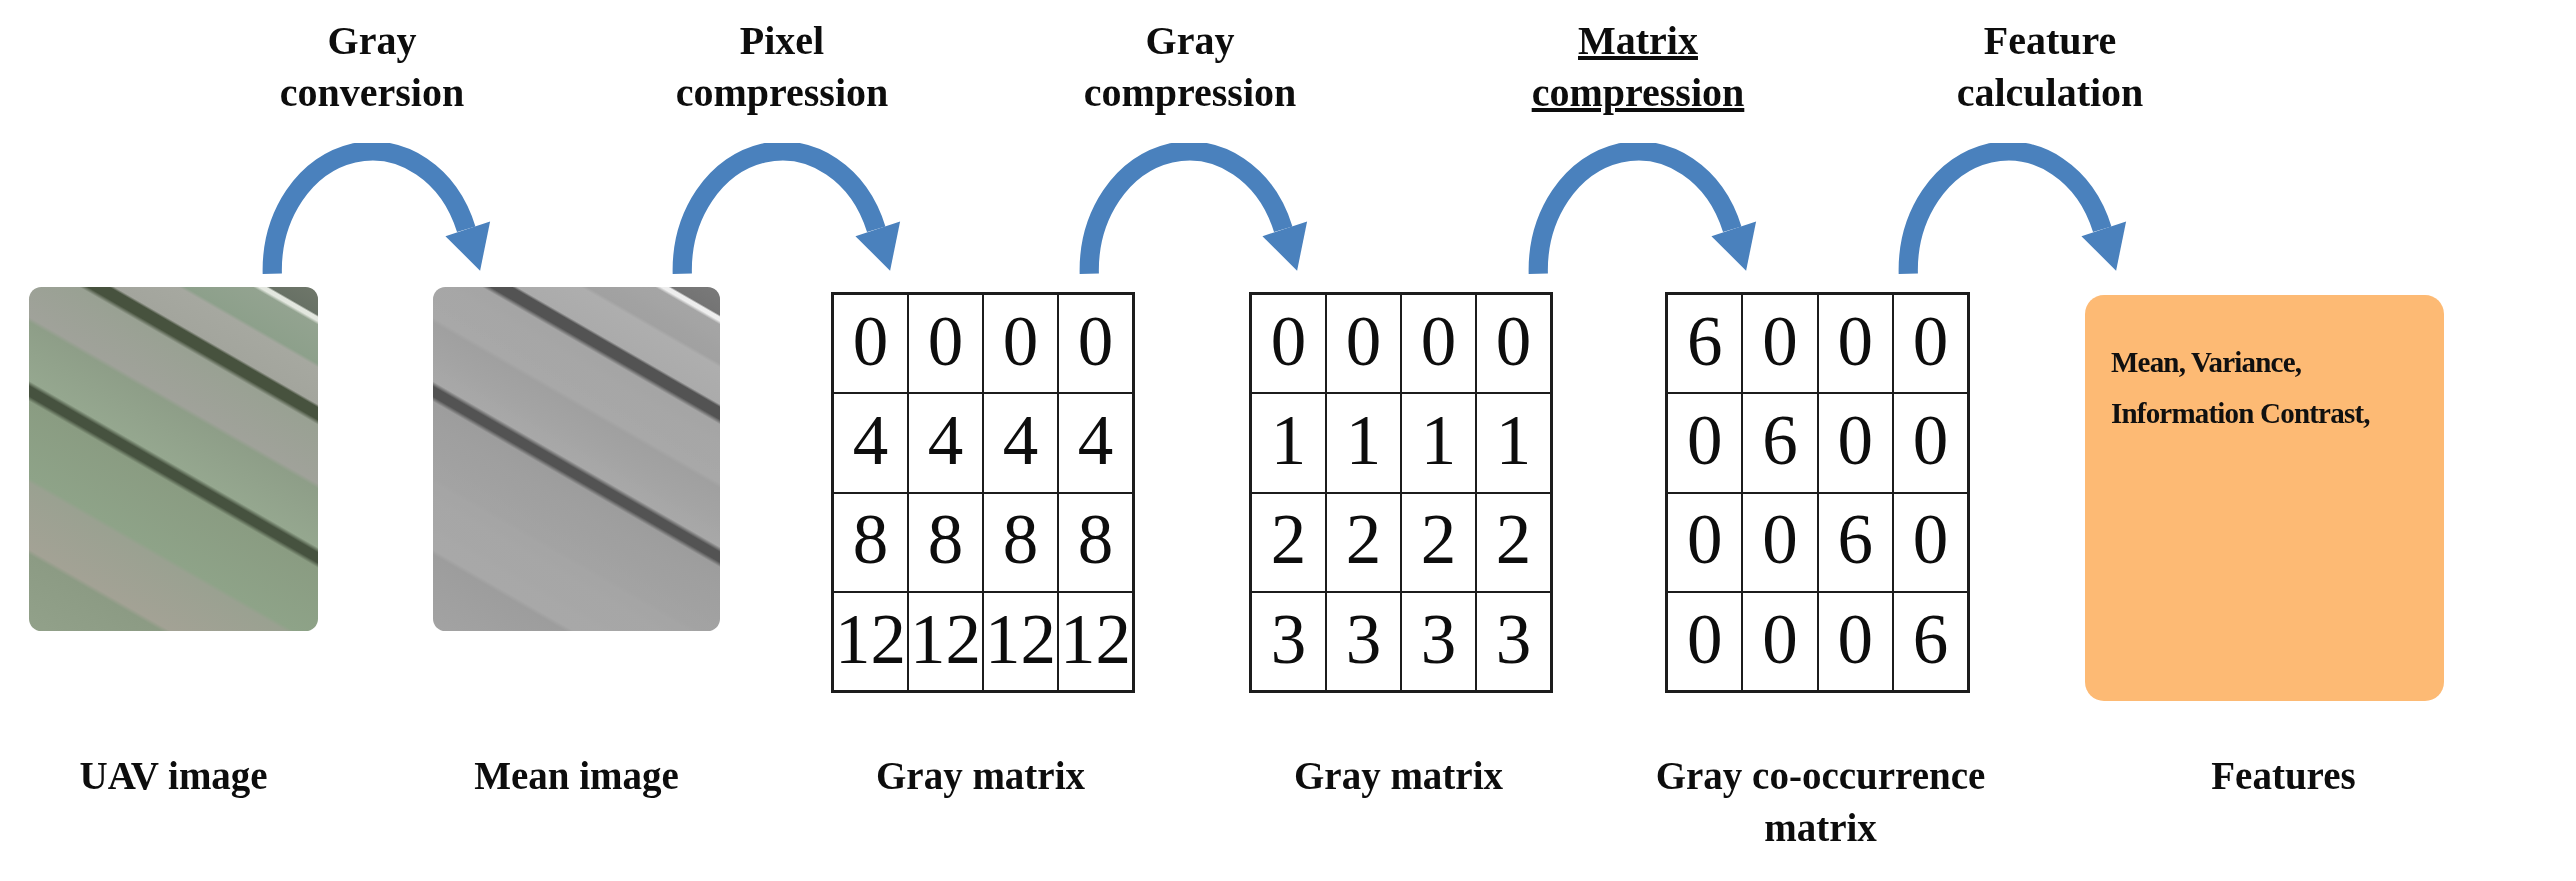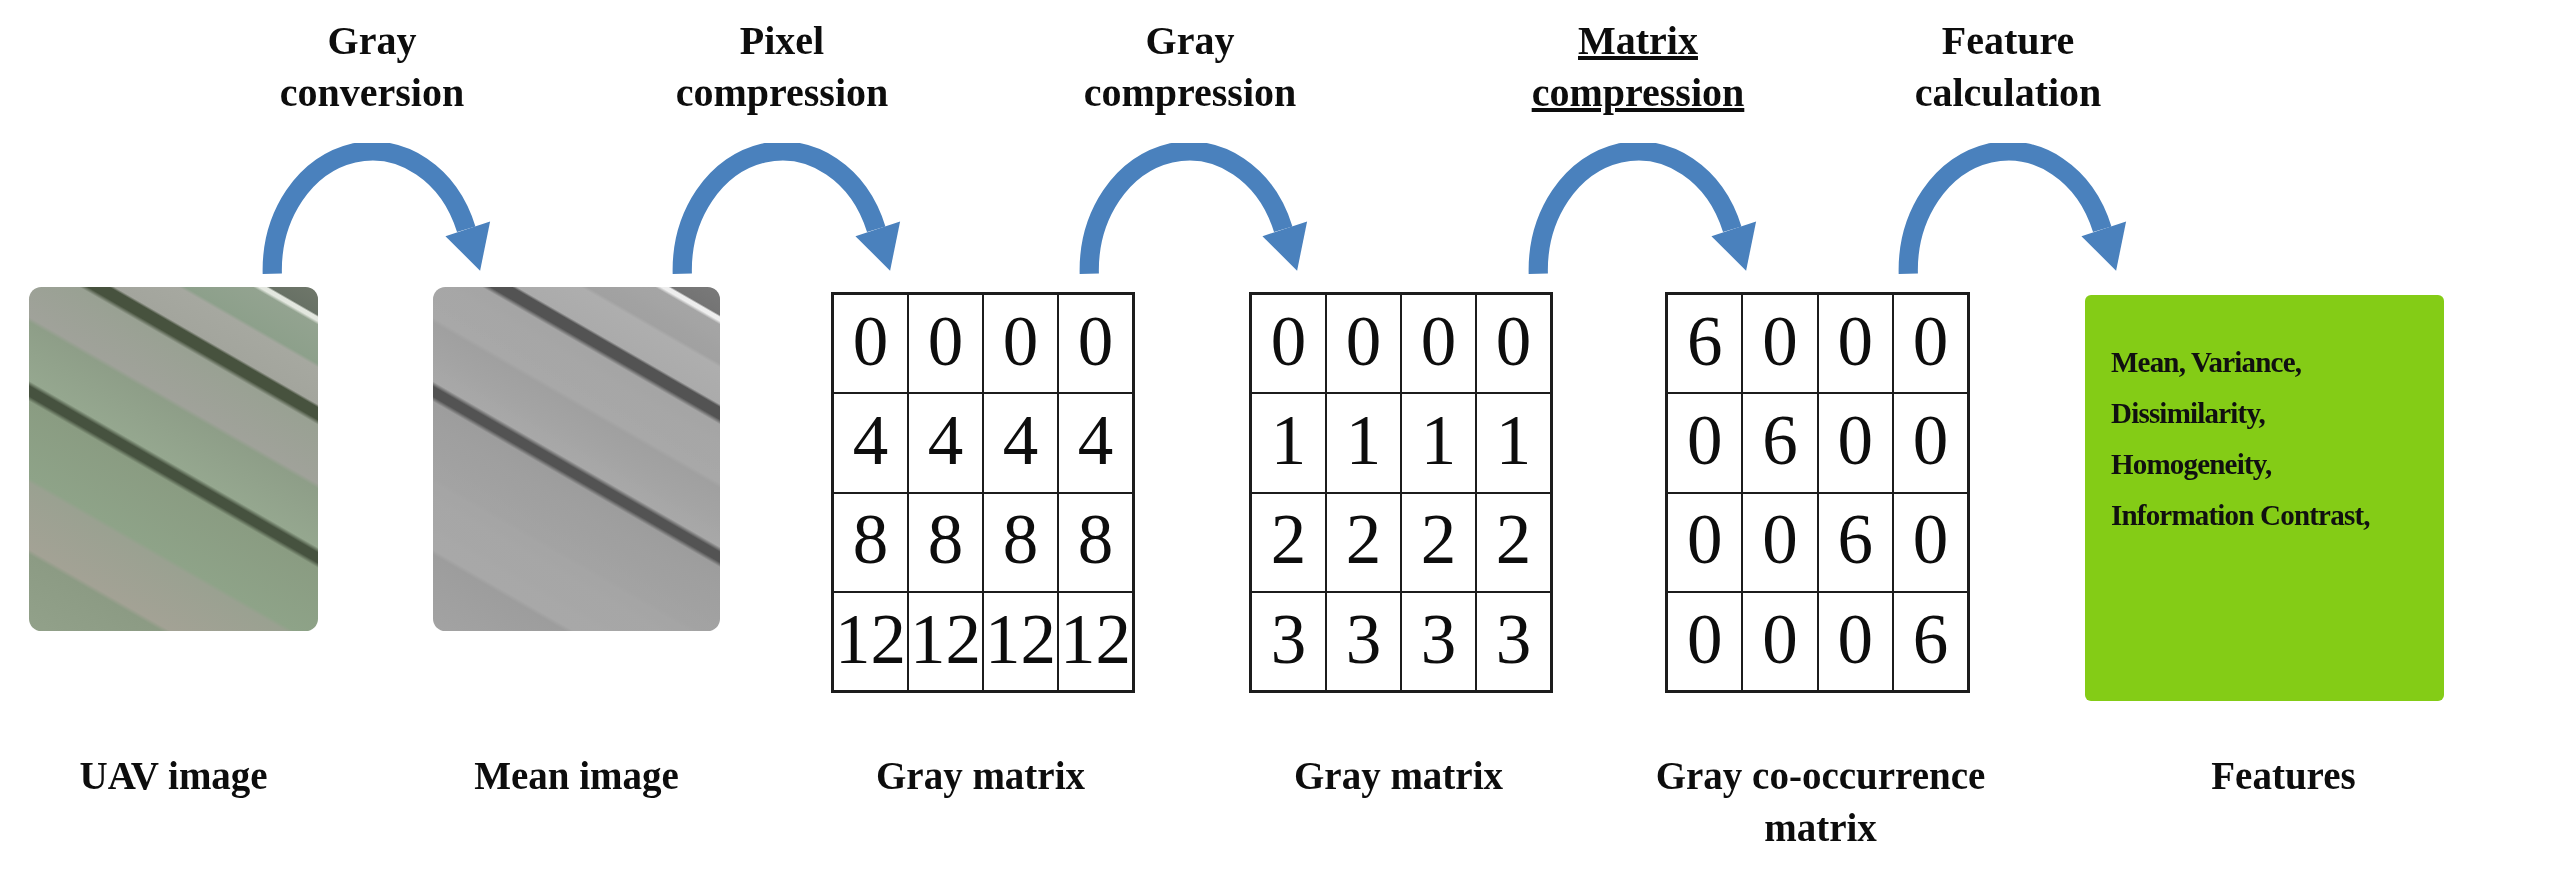--- a/index.html
+++ b/index.html
@@ -14,21 +14,21 @@
   
   .stage-label {
     position: absolute; top: 15.4px; width: 278px;
     text-align: center; font-weight: bold;
     font-size: 40px; line-height: 52px;
   }
   .lbl-1 { left: 233px; }
   .lbl-2 { left: 643px; }
   .lbl-3 { left: 1051px; }
   .lbl-4 { left: 1499px; text-decoration: underline; }
-  .lbl-5 { left: 1869px; }
+  .lbl-5 { left: 1911px; }
 
   
   .arc { position: absolute; top: 143px; width: 247px; height: 137px; }
   .arc-1 { left: 255px; }
   .arc-2 { left: 665px; }
   .arc-3 { left: 1072px; }
   .arc-4 { left: 1521px; }
   .arc-5 { left: 1891px; }
 
   
@@ -69,22 +69,22 @@
     display: flex; justify-content: center; align-items: flex-start;
     padding-top: 10.8px;
     font-size: 71px; line-height: 1;
     font-family: "Liberation Serif", serif;
   }
 
   
   .features-box {
     position: absolute; left: 2085px; top: 295px;
     width: 359px; height: 406px;
-    border-radius: 6px;
-    background: #84cc16;
+    border-radius: 19px;
+    background: #fdba74;
   }
   .features-text {
     padding: 42px 12.3px 0 26px;
     font-size: 29px; line-height: 51px;
     font-weight: bold; letter-spacing: -0.8px; color: #101010;
   }
 
   
   .caption {
     position: absolute; top: 750px; width: 355px;
@@ -184,21 +184,20 @@
   <div class="cell">0</div>
   <div class="cell">0</div>
   <div class="cell">0</div>
   <div class="cell">0</div>
   <div class="cell">6</div>
 </div>
 
 <div class="features-box">
   <div class="features-text">
     <div>Mean, Variance,</div>
-    <div>Dissimilarity, Homogeneity,</div>
     <div>Information Contrast,</div>
   </div>
 </div>
 
 <div class="caption cap-1">UAV image</div>
 <div class="caption cap-2">Mean image</div>
 <div class="caption cap-3">Gray matrix</div>
 <div class="caption cap-4">Gray matrix</div>
 <div class="caption cap-5">Gray co-occurrence matrix</div>
 <div class="caption cap-6">Features</div>

